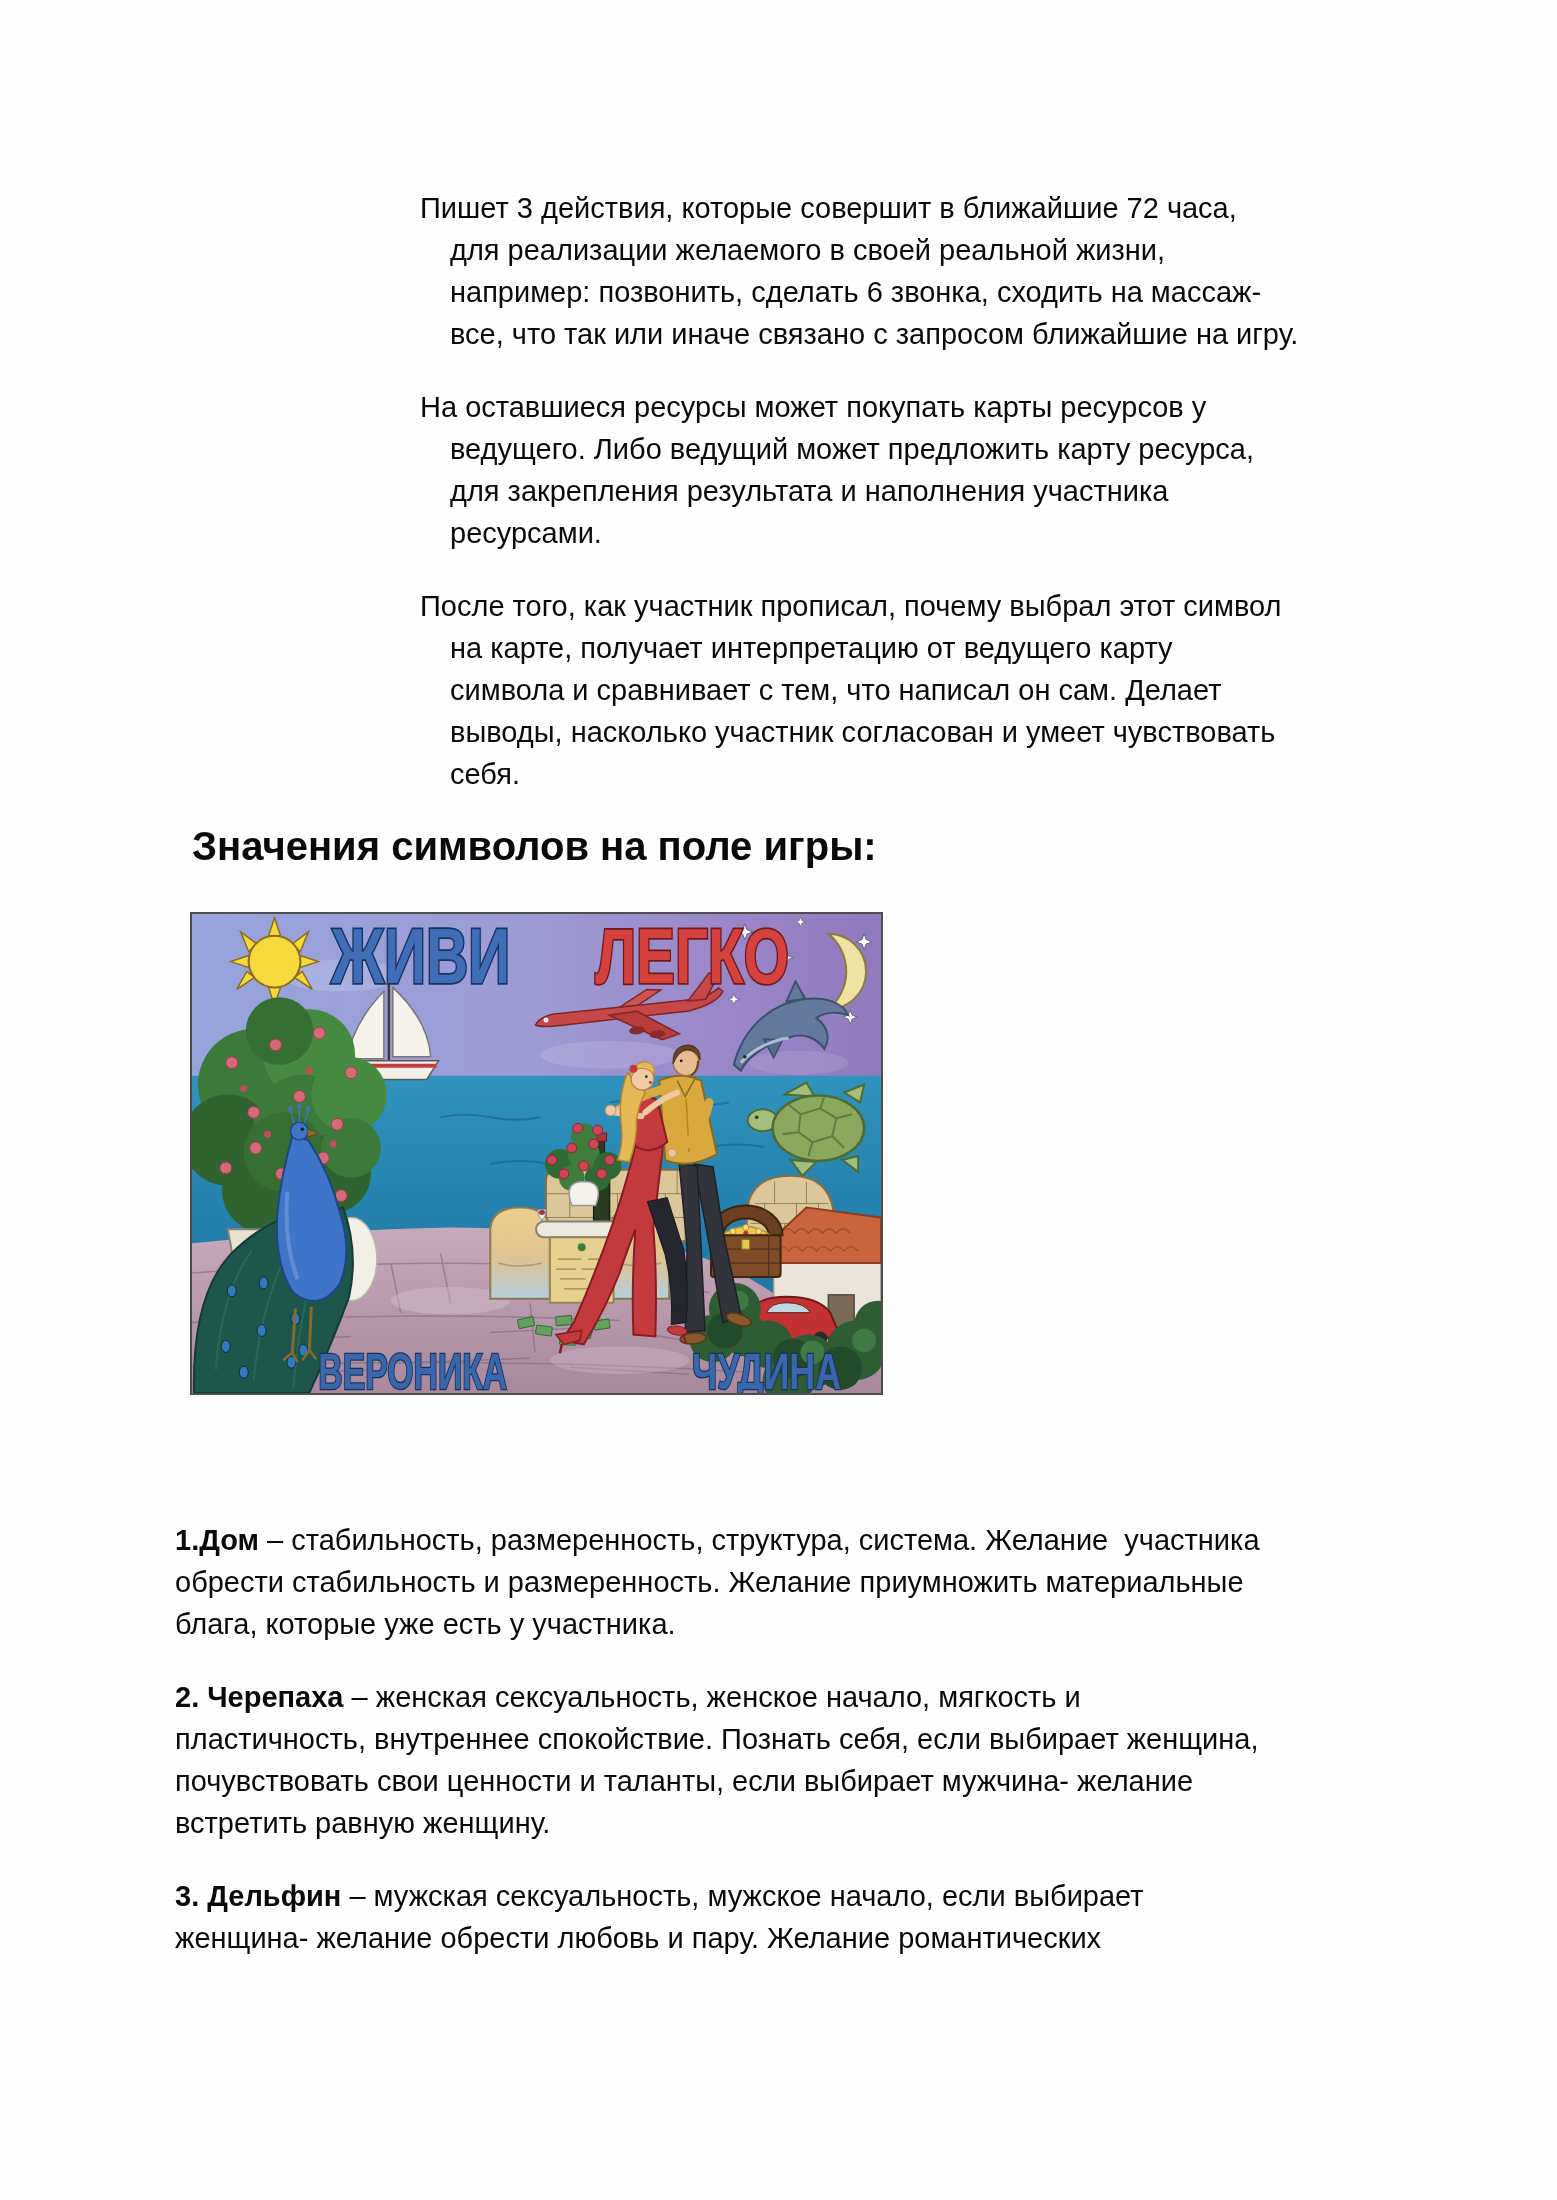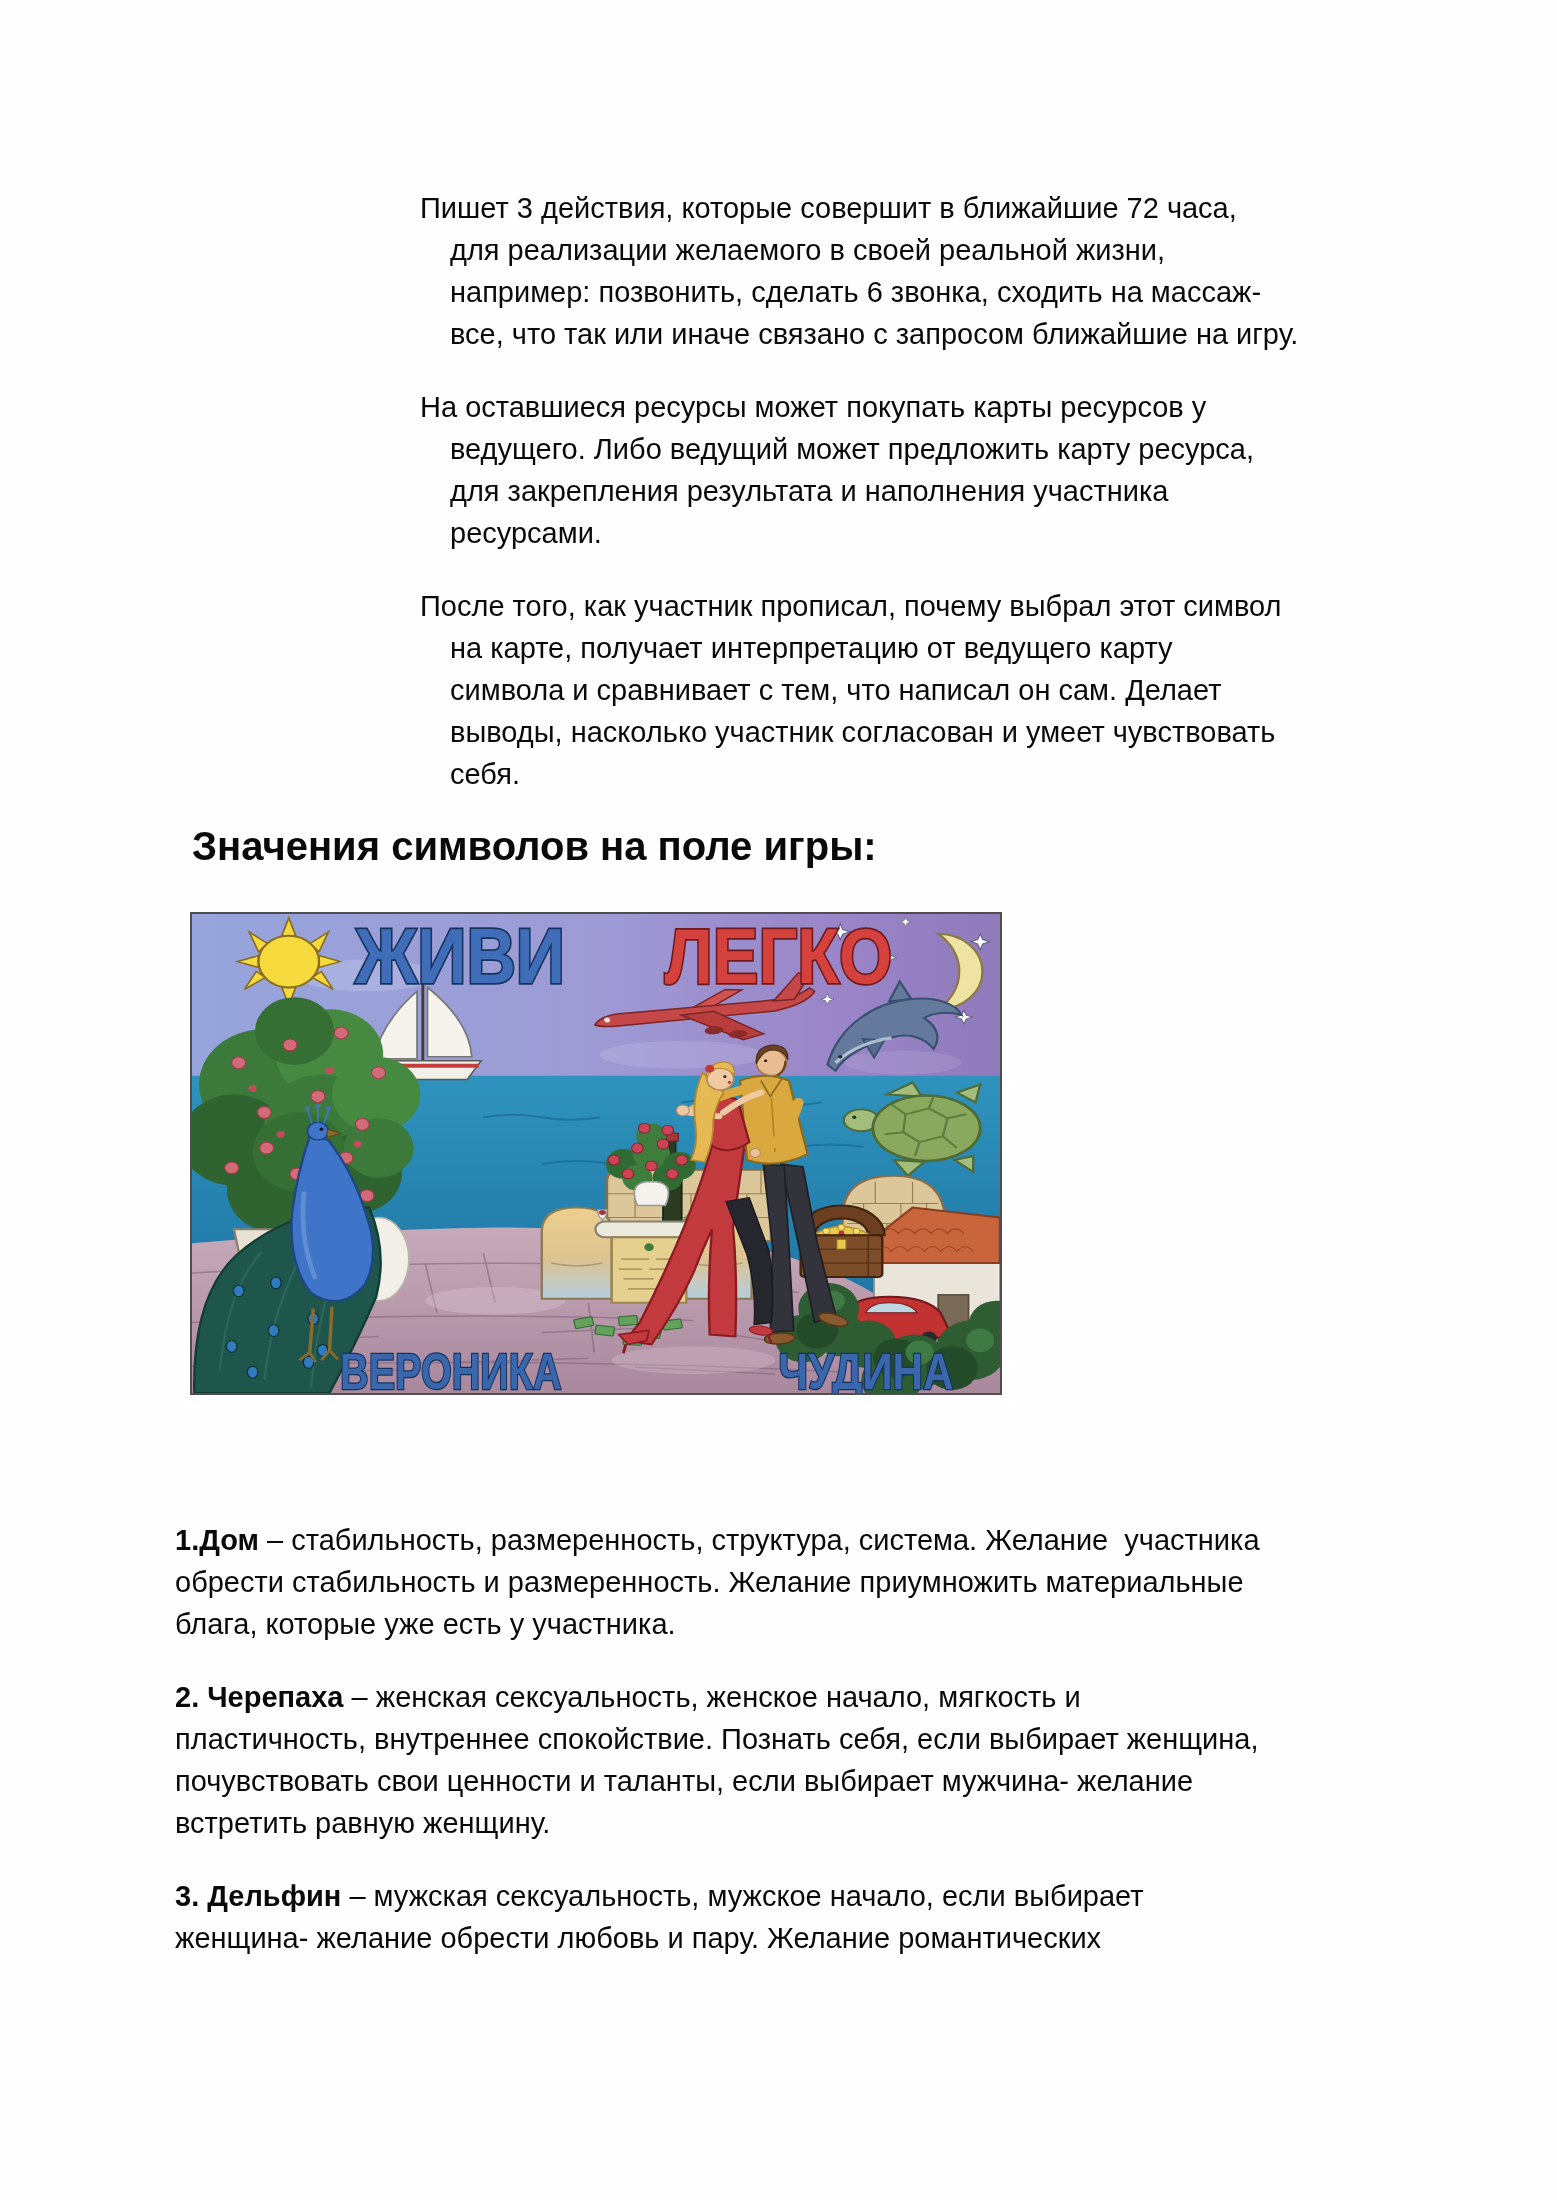--- a/index.html
+++ b/index.html
@@ -17,21 +17,21 @@
   .textblock .para{margin:0 7px 31px 0;}
   .hang .para .line:first-child{margin-left:-30px;}
   #intro{left:450px;top:187px;}
   #symbols{left:175px;top:1519px;}
   #heading{
     position:absolute;left:186px;top:822px;font-size:40px;font-weight:bold;
     line-height:48px;white-space:pre;margin-left:6px;
   }
   b{font-weight:bold;}
   .painting{
-    position:absolute;left:190px;top:912px;width:812px;height:483px;
+    position:absolute;left:190px;top:912px;width:693px;height:483px;
     border:2px solid #4e4e4e;box-sizing:border-box;background:#14b8a6;
   }
   .painting svg{display:block;width:100%;height:100%;}
 </style>
 </head>
 <body>
 
 <div class="page">
 
   <div id="intro" class="textblock hang">

